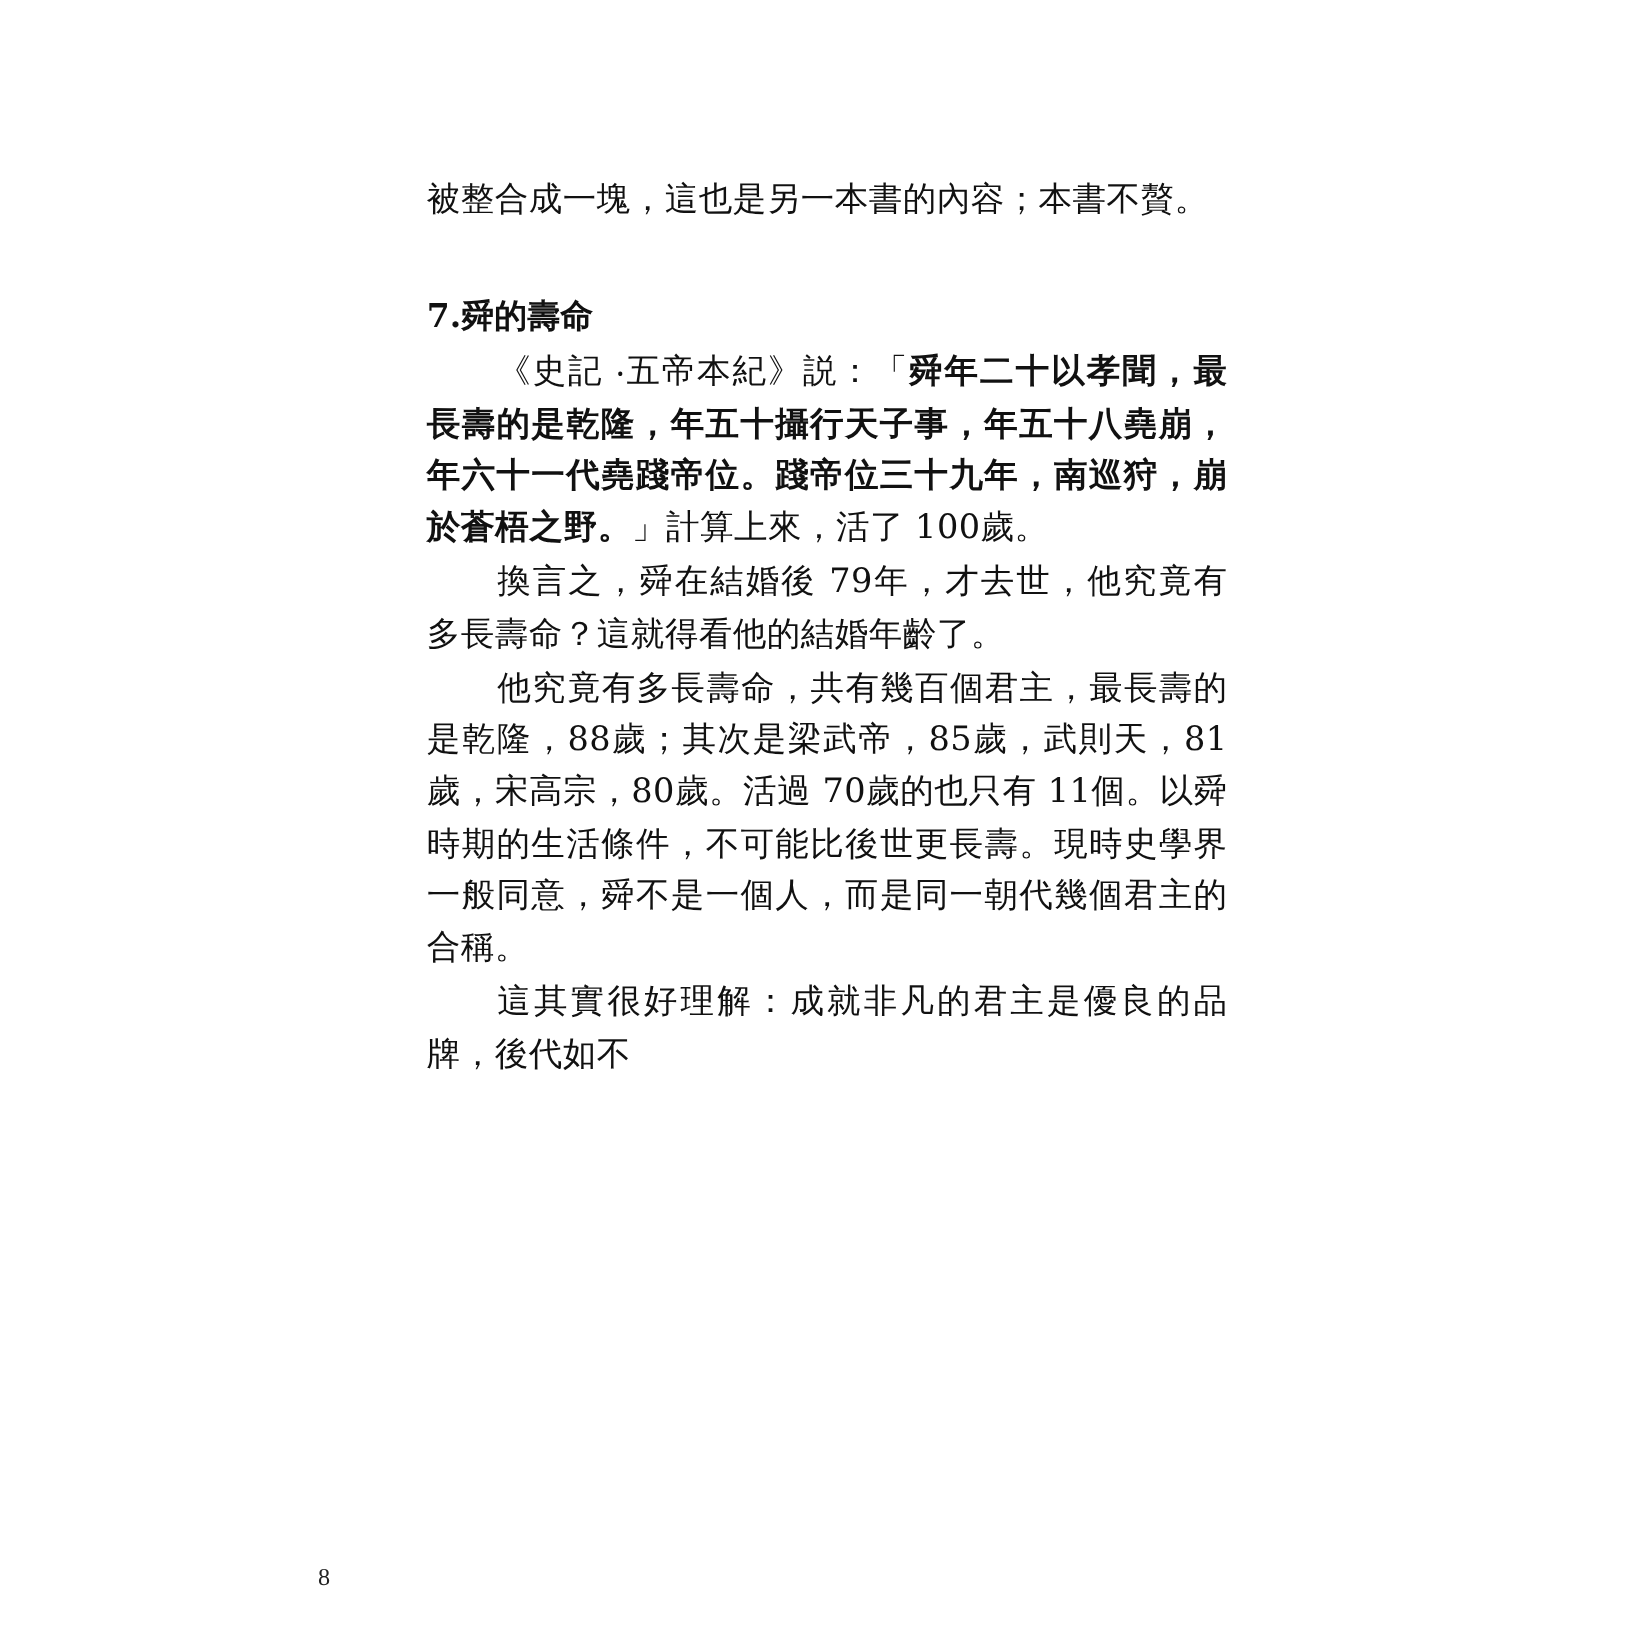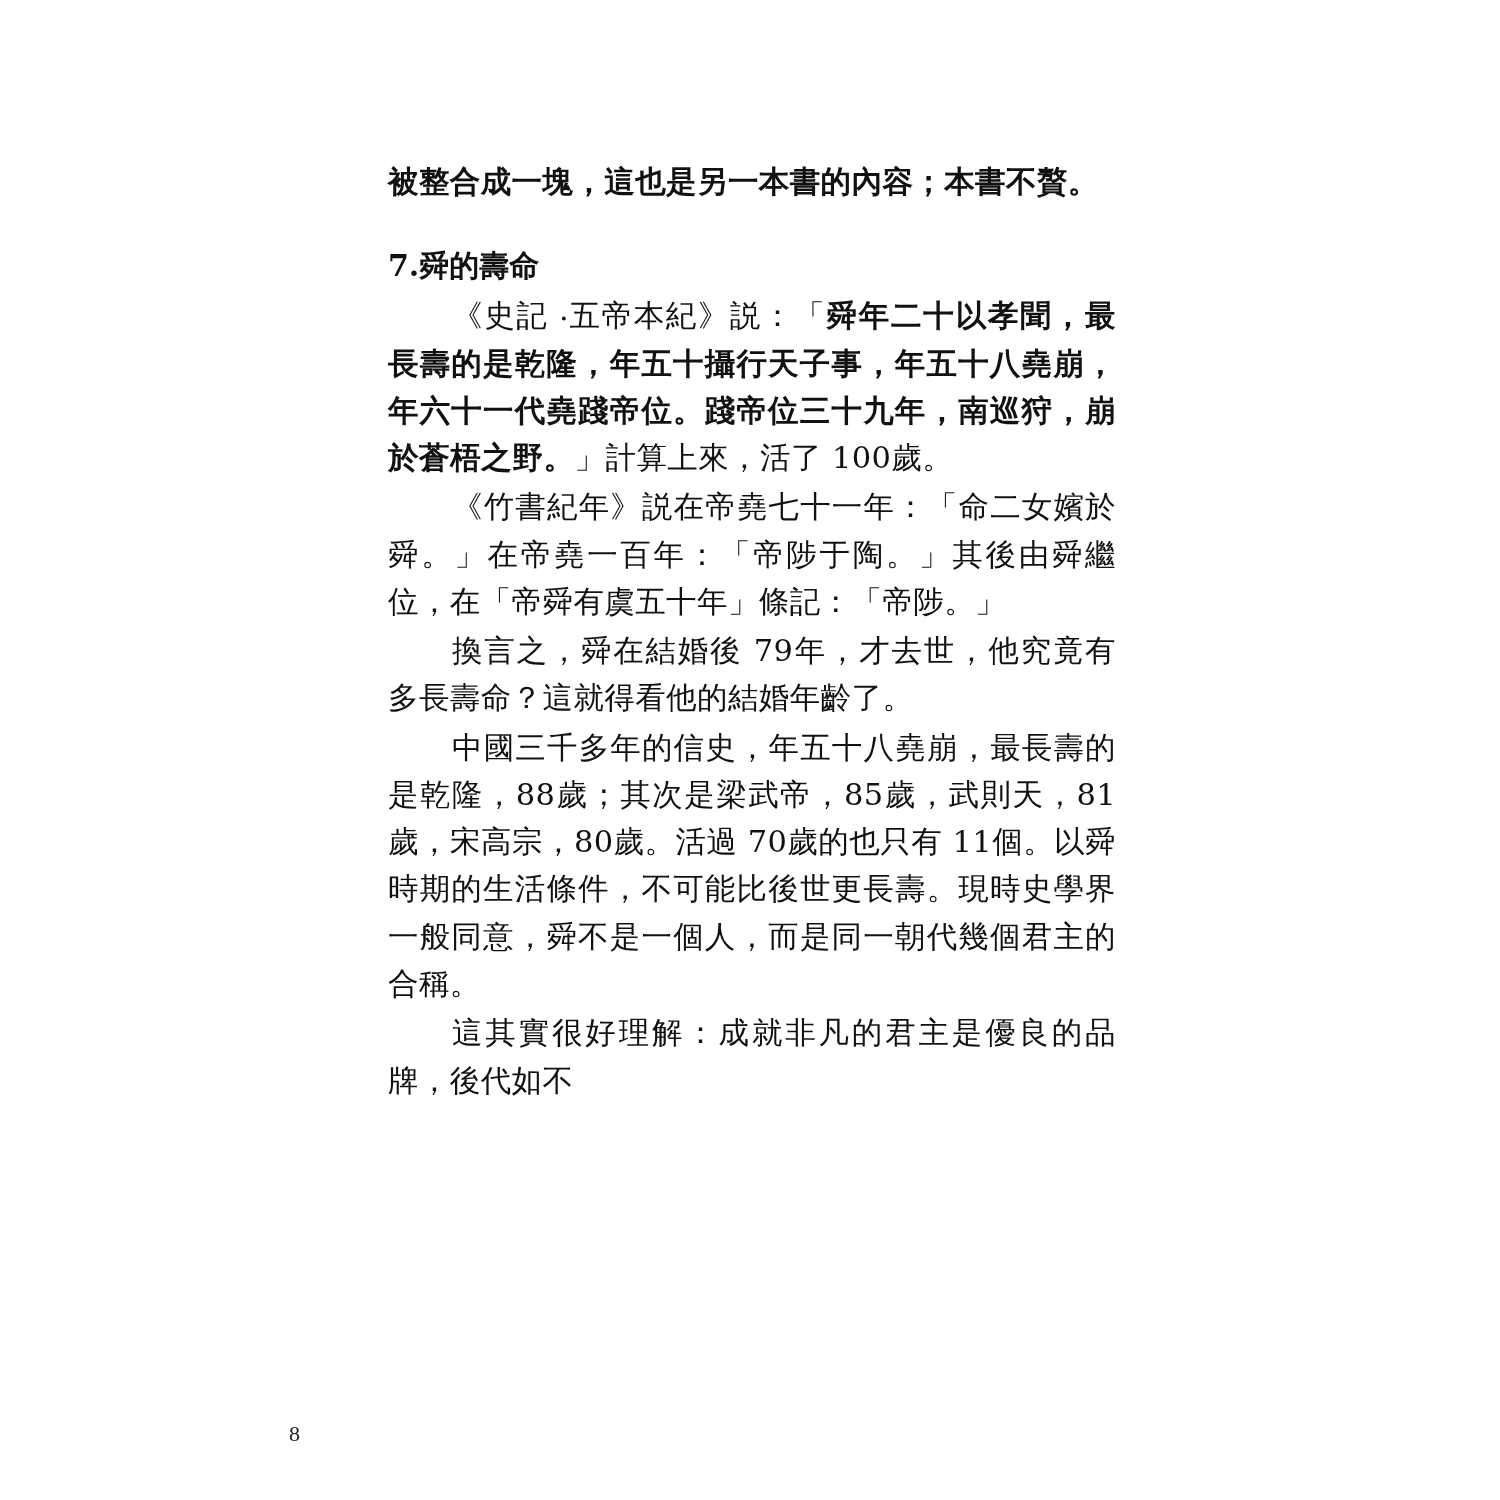--- a/index.html
+++ b/index.html
@@ -40,22 +40,21 @@
 
   .para + .para {
     margin-top: 2px;
   }
 
   .indent {
     text-indent: 2.1em;
   }
 
   .gap-after {
-    margin-bottom: 38px;
-    font-weight: bold;
+    margin-bottom: 60px;
   }
 
   .section-heading {
     font-size: 30px;
     line-height: 1.5;
     margin: 0 0 4px 0;
     font-family: "DejaVu Serif", "Liberation Serif", serif;
   }
 
   .quote-bold {
@@ -79,25 +78,24 @@
 
   <div class="text-column">
 
     <p class="para gap-after">被整合成一塊，這也是另一本書的內容；本書不贅。</p>
 
     <h2 class="section-heading">7.舜的壽命</h2>
 
 
     <p class="para indent"><span>《史記 ‧五帝本紀》説：「</span><span class="quote-bold">舜年二十以孝聞，最長壽的是乾隆，年五十攝行天子事，年五十八堯崩，年六十一代堯踐帝位。踐帝位三十九年，南巡狩，崩於蒼梧之野。</span><span>」計算上來，活了 100歲。</span></p>
 
-    <p class="para indent">《竹書紀年》説在帝堯七十一年：「命二女嬪於舜。」在帝堯一百年：「帝陟于陶。」其後由舜繼位，在「帝舜有虞五十年」條記：「帝陟。」</p>
 
     <p class="para indent">換言之，舜在結婚後 79年，才去世，他究竟有多長壽命？這就得看他的結婚年齡了。</p>
 
-    <p class="para indent">中國三千多年的信史，年五十八堯崩，最長壽的是乾隆，88歲；其次是梁武帝，85歲，武則天，81歲，宋高宗，80歲。活過 70歲的也只有 11個。以舜時期的生活條件，不可能比後世更長壽。現時史學界一般同意，舜不是一個人，而是同一朝代幾個君主的合稱。</p>
+    <p class="para indent">他究竟有多長壽命，共有幾百個君主，最長壽的是乾隆，88歲；其次是梁武帝，85歲，武則天，81歲，宋高宗，80歲。活過 70歲的也只有 11個。以舜時期的生活條件，不可能比後世更長壽。現時史學界一般同意，舜不是一個人，而是同一朝代幾個君主的合稱。</p>
 
 
     <p class="para indent">這其實很好理解：成就非凡的君主是優良的品牌，後代如不</p>
 
   </div>
 
   <div class="page-number">8</div>
 
 </div>
 

